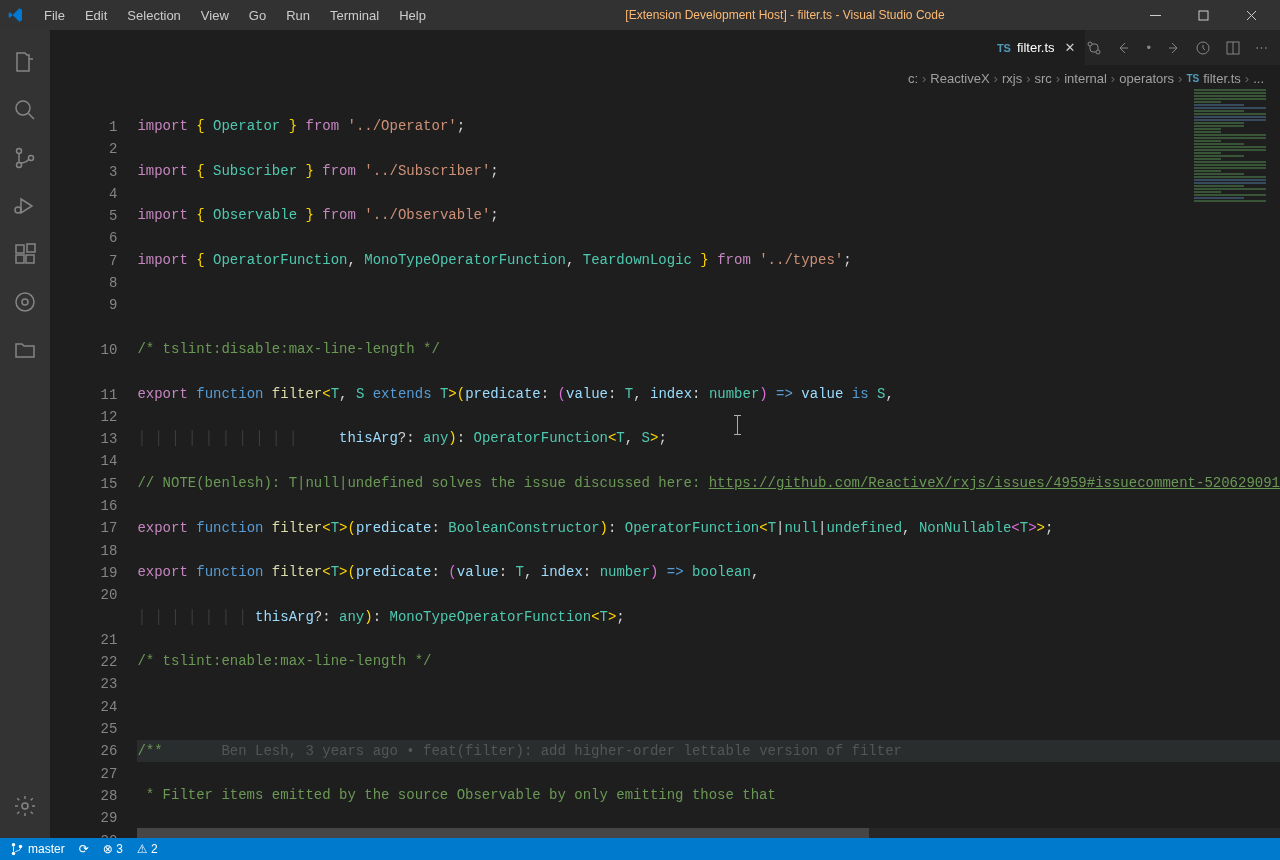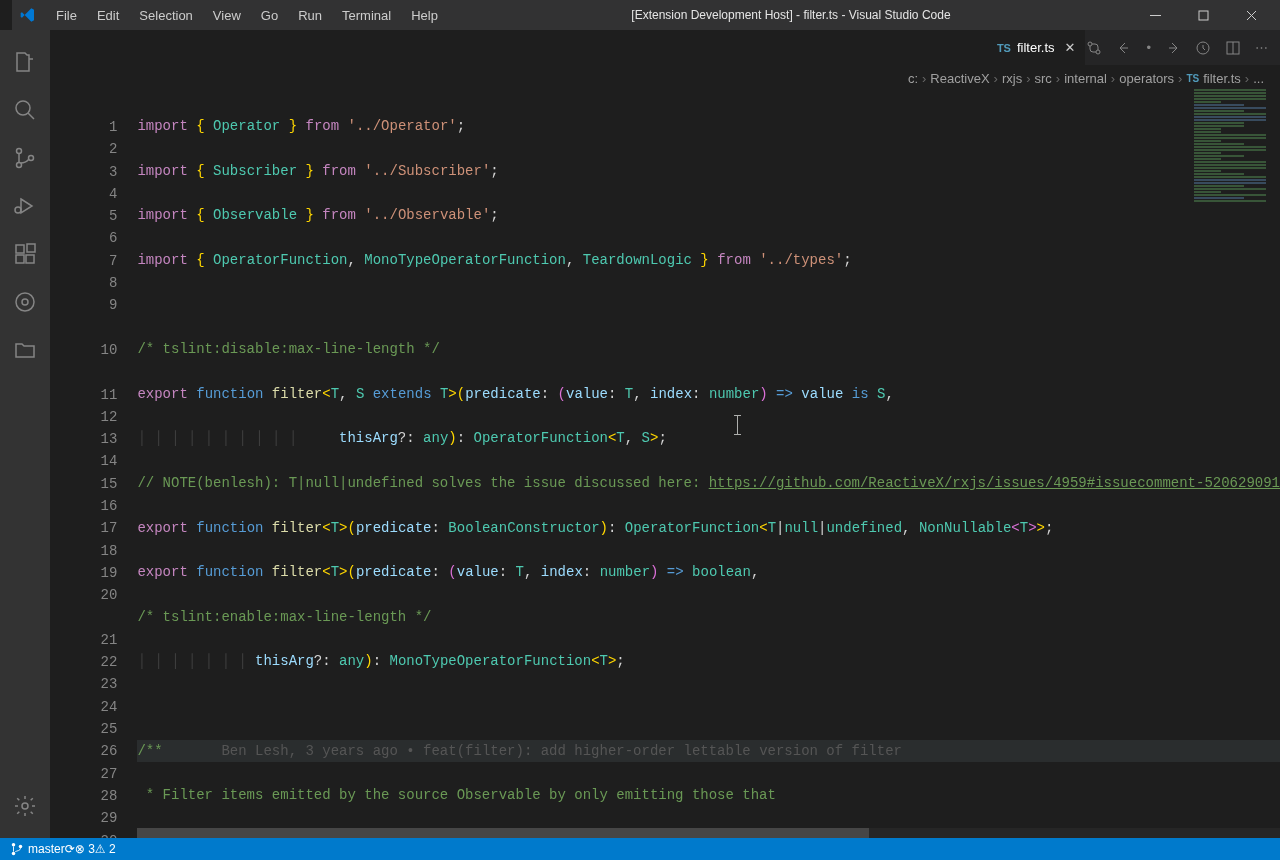--- a/index.html
+++ b/index.html
@@ -12,26 +12,25 @@
   height: 860px;
   font-size: 13px;
 }
 .titlebar {
   height: 30px;
   background: #323233;
   display: flex;
   align-items: center;
   padding: 0 8px;
   justify-content: space-between;
-  margin-left: 12px;
 }
 .titlebar-left { display: flex; align-items: center; gap: 4px; }
 .vscode-icon { width: 16px; height: 16px; margin-right: 8px; }
 .menu-item { padding: 4px 8px; color: #cccccc; cursor: pointer; font-size: 13px; }
-.titlebar-center { color: #e5e5e5; font-size: 12px; }
+.titlebar-center { color: #fdba74; font-size: 12px; }
 .titlebar-right { display: flex; gap: 8px; }
 .window-control { width: 40px; height: 30px; display: flex; align-items: center; justify-content: center; color: #cccccc; cursor: pointer; }
 .main-layout { display: flex; height: calc(100% - 30px - 22px); }
 .activity-bar {
   width: 50px;
   background: #333333;
   display: flex;
   flex-direction: column;
   align-items: center;
   padding-top: 8px;
@@ -107,21 +106,21 @@
 .status-bar {
   height: 22px;
   background: #007acc;
   display: flex;
   align-items: center;
   justify-content: space-between;
   padding: 0 10px;
   color: #ffffff;
   font-size: 12px;
 }
-.status-left, .status-right { display: flex; }
+.status-left, .status-right { display: flex; gap: 14px; }
 .status-item { display: flex; align-items: center; gap: 4px; cursor: pointer; }
 .scrollbar-h {
   position: absolute;
   bottom: 0;
   left: 62px;
   right: 0;
   height: 10px;
   background: rgba(121,121,121,0.1);
 }
 .scrollbar-thumb {
@@ -325,22 +324,22 @@
 <div class="code-line"><span class="kw-import">import</span> <span class="brace">{</span> <span class="type-name">Subscriber</span> <span class="brace">}</span> <span class="kw-from">from</span> <span class="string-lit">'../Subscriber'</span><span>;</span></div>
 <div class="code-line"><span class="kw-import">import</span> <span class="brace">{</span> <span class="type-name">Observable</span> <span class="brace">}</span> <span class="kw-from">from</span> <span class="string-lit">'../Observable'</span><span>;</span></div>
 <div class="code-line"><span class="kw-import">import</span> <span class="brace">{</span> <span class="type-name">OperatorFunction</span>, <span class="type-name">MonoTypeOperatorFunction</span>, <span class="type-name">TeardownLogic</span> <span class="brace">}</span> <span class="kw-from">from</span> <span class="string-lit">'../types'</span><span>;</span></div>
 <div class="code-line"></div>
 <div class="code-line"><span class="comment">/* tslint:disable:max-line-length */</span></div>
 <div class="code-line"><span class="kw-export">export</span> <span class="kw-function">function</span> <span class="fn-name">filter</span><span class="brace">&lt;</span><span class="type-name">T</span>, <span class="type-name">S</span> <span class="kw-extends">extends</span> <span class="type-name">T</span><span class="brace">&gt;</span><span class="brace">(</span><span class="param">predicate</span>: <span class="paren1">(</span><span class="param">value</span>: <span class="type-name">T</span>, <span class="param">index</span>: <span class="type-name">number</span><span class="paren1">)</span> <span class="typeop">=&gt;</span> <span class="param">value</span> <span class="is-kw">is</span> <span class="type-name">S</span>,</div>
 <div class="code-line"><span class="indent-guide">│ │ │ │ │ │ │ │ │ │ </span>    <span class="param">thisArg</span>?: <span class="type-name">any</span><span class="brace">)</span>: <span class="type-name">OperatorFunction</span><span class="brace">&lt;</span><span class="type-name">T</span>, <span class="type-name">S</span><span class="brace">&gt;</span>;</div>
 <div class="code-line"><span class="comment">// NOTE(benlesh): T|null|undefined solves the issue discussed here: </span><span class="url-link">https://github.com/ReactiveX/rxjs/issues/4959#issuecomment-520629091</span></div>
 <div class="code-line"><span class="kw-export">export</span> <span class="kw-function">function</span> <span class="fn-name">filter</span><span class="brace">&lt;</span><span class="type-name">T</span><span class="brace">&gt;</span><span class="brace">(</span><span class="param">predicate</span>: <span class="type-name">BooleanConstructor</span><span class="brace">)</span>: <span class="type-name">OperatorFunction</span><span class="brace">&lt;</span><span class="type-name">T</span>|<span class="type-name">null</span>|<span class="type-name">undefined</span>, <span class="type-name">NonNullable</span><span class="paren1">&lt;</span><span class="type-name">T</span><span class="paren1">&gt;</span><span class="brace">&gt;</span>;</div>
 <div class="code-line"><span class="kw-export">export</span> <span class="kw-function">function</span> <span class="fn-name">filter</span><span class="brace">&lt;</span><span class="type-name">T</span><span class="brace">&gt;</span><span class="brace">(</span><span class="param">predicate</span>: <span class="paren1">(</span><span class="param">value</span>: <span class="type-name">T</span>, <span class="param">index</span>: <span class="type-name">number</span><span class="paren1">)</span> <span class="typeop">=&gt;</span> <span class="type-name">boolean</span>,</div>
+<div class="code-line"><span class="indent-guide">│ │ │ │ │ │ │ </span><span class="param">thisArg</span>?: <span class="type-name">any</span><span class="brace">)</span>: <span class="type-name">MonoTypeOperatorFunction</span><span class="brace">&lt;</span><span class="type-name">T</span><span class="brace">&gt;</span>;</div>
 <div class="code-line"><span class="comment">/* tslint:enable:max-line-length */</span></div>
-<div class="code-line"><span class="indent-guide">│ │ │ │ │ │ │ </span><span class="param">thisArg</span>?: <span class="type-name">any</span><span class="brace">)</span>: <span class="type-name">MonoTypeOperatorFunction</span><span class="brace">&lt;</span><span class="type-name">T</span><span class="brace">&gt;</span>;</div>
 <div class="code-line"></div>
 <div class="code-line highlighted-line"><span class="comment">/**</span>       <span class="gitlens-inline">Ben Lesh, 3 years ago • feat(filter): add higher-order lettable version of filter</span></div>
 <div class="code-line"><span class="comment"> * Filter items emitted by the source Observable by only emitting those that</span></div>
 
 
 
 
 
 
 

